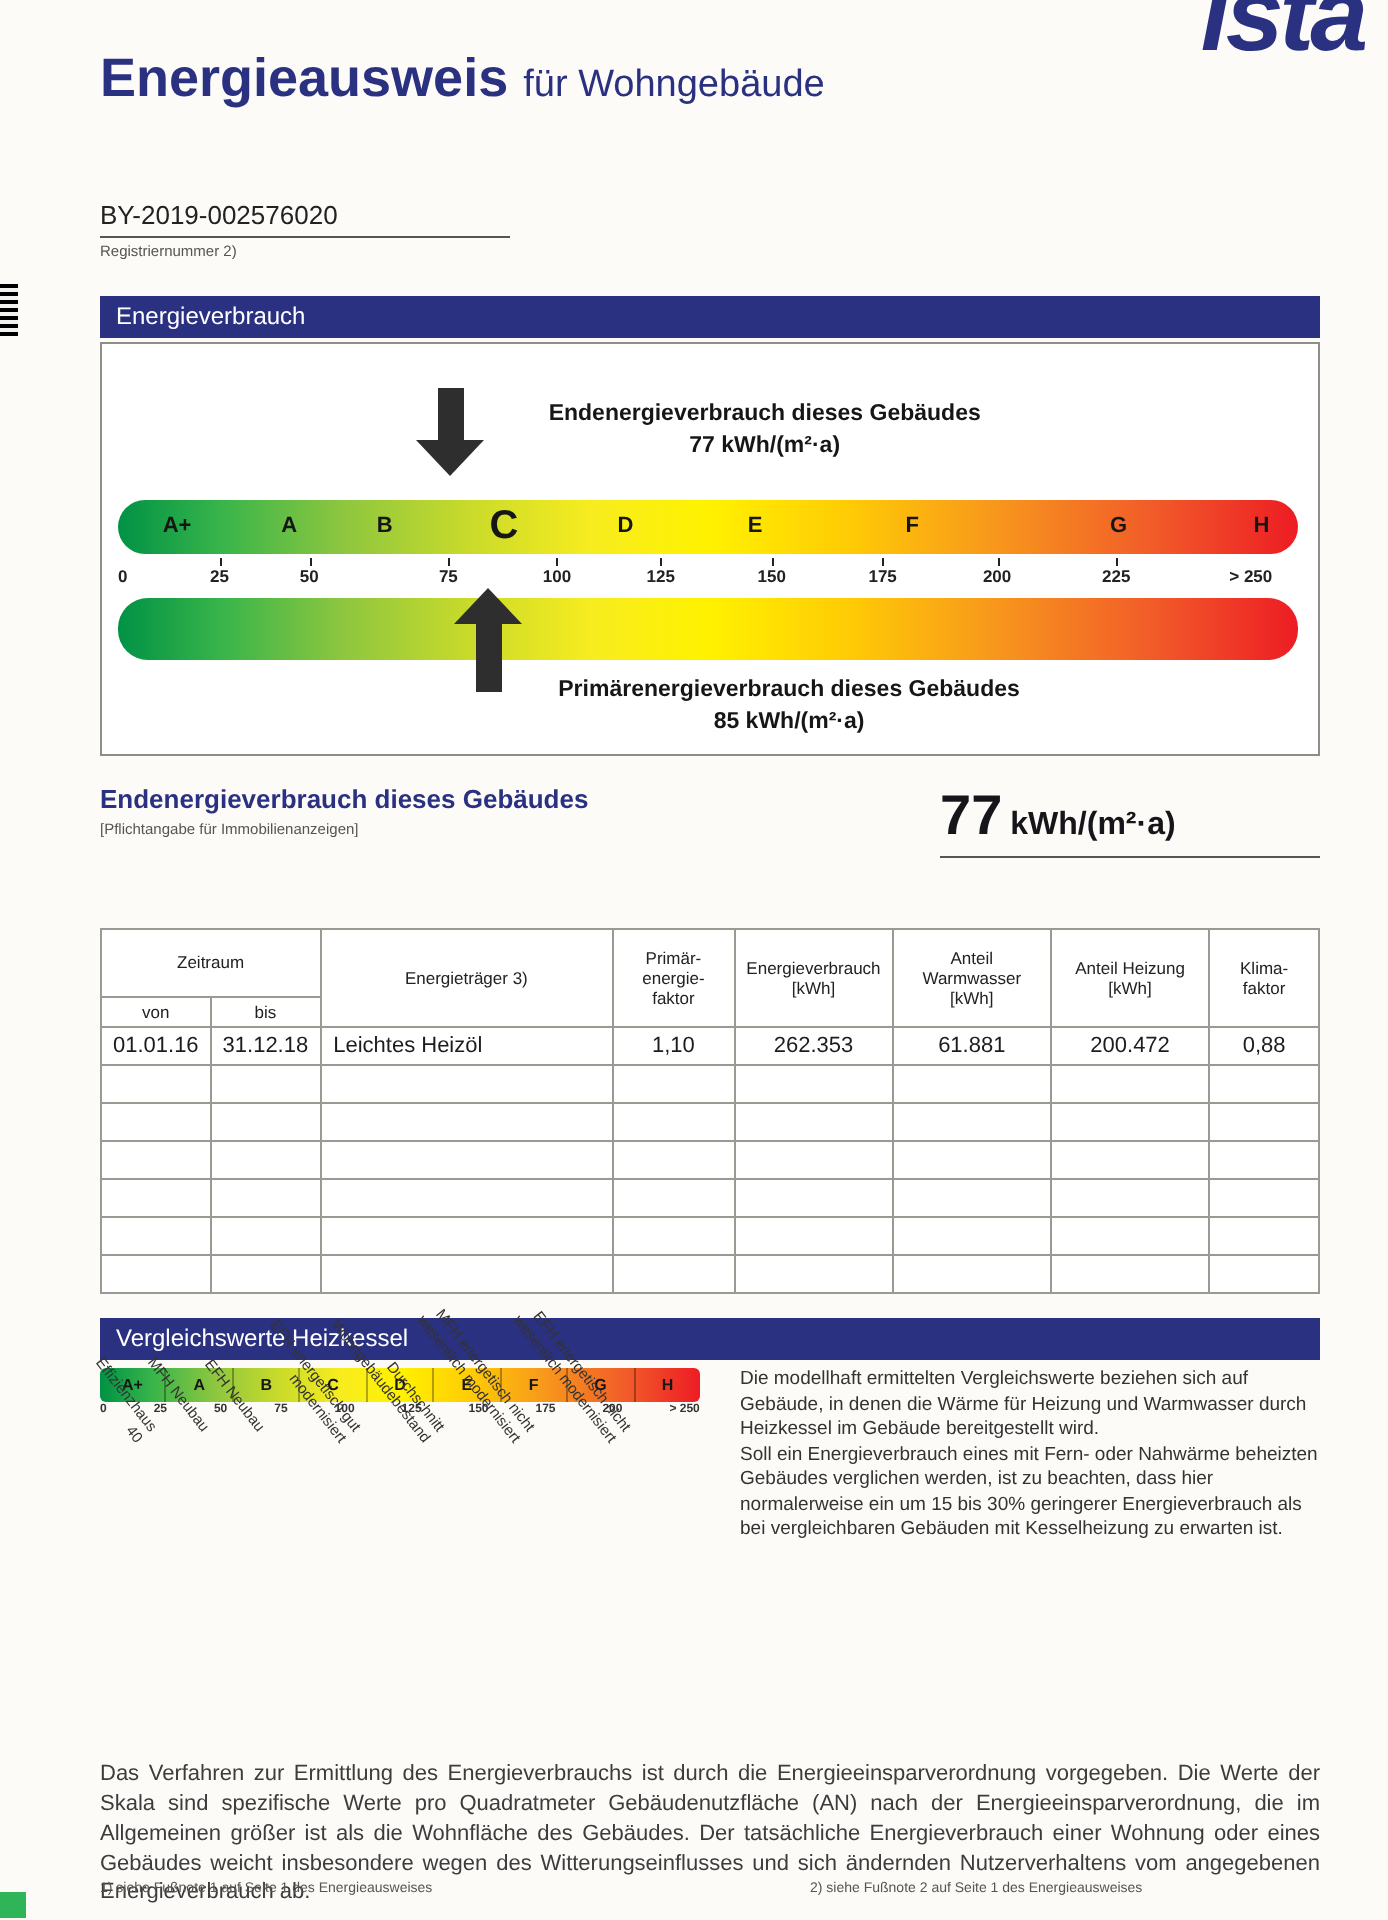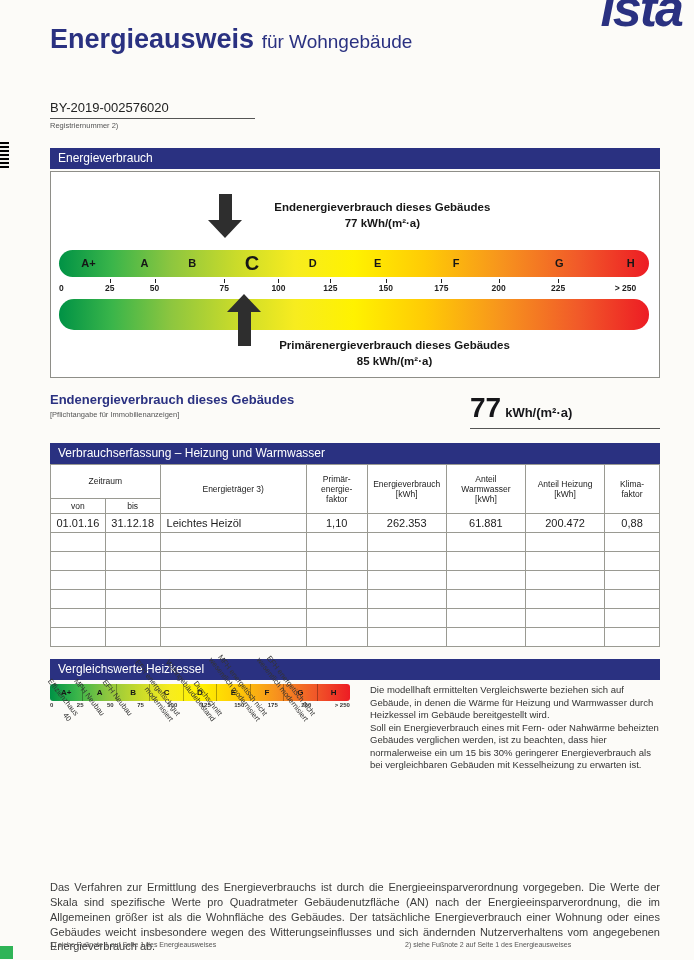--- a/index.html
+++ b/index.html
@@ -49,21 +49,21 @@
   .annot { position:absolute; text-align:center; font-size:11.5px; font-weight:bold; color:#161616; line-height:1.35; }
   .annot-end { top:28px; left:32%; width:45%; }
   .annot-primary { top:166px; left:34%; width:45%; }
 
   
   .summary { position:absolute; top:392px; left:50px; right:34px; display:flex; justify-content:space-between; align-items:flex-start; }
   .summary h3 { color:#2a3181; font-size:13px; font-weight:bold; }
   .summary .note { font-size:7.5px; color:#555; margin-top:3px; }
   .big-value { width:190px; border-bottom:1px solid #555; padding-bottom:4px; color:#16161a; }
   .big-value .num { font-size:28px; font-weight:bold; }
-  .big-value .unit { font-size:13px; font-weight:bold; margin-left:4px; }
+  .big-value .unit { font-size:16px; font-weight:bold; margin-left:4px; }
 
   
   .ctable { position:absolute; top:464px; left:50px; right:34px; border-collapse:collapse; table-layout:fixed; width:610px; background:#fff; }
   .ctable th, .ctable td { border:1px solid #9a9a92; font-weight:normal; }
   .ctable th { font-size:8.5px; color:#222; text-align:center; white-space:pre-line; padding:2px 1px; line-height:1.2; }
   .ctable td { font-size:11px; color:#1c1c1c; text-align:center; height:19px; padding:1px 3px; }
   .ctable td.lt { text-align:left; padding-left:6px; }
   .h1row th { height:34px; vertical-align:middle; }
   .h2row th { height:14px; }
 
@@ -168,21 +168,20 @@
   <div class="summary">
     <div>
       <h3>Endenergieverbrauch dieses Gebäudes</h3>
       <div class="note">[Pflichtangabe für Immobilienanzeigen]</div>
     </div>
     <div class="big-value">
       <span class="num">77</span><span class="unit">kWh/(m²·a)</span>
     </div>
   </div>
 
-  <div class="bar" style="top:443px;">Verbrauchserfassung – Heizung und Warmwasser</div>
 
   <table class="ctable">
     <colgroup>
       <col style="width:9%">
         <col style="width:9%">
         <col style="width:24%">
         <col style="width:10%">
       <col style="width:13%">
         <col style="width:13%">
         <col style="width:13%">

